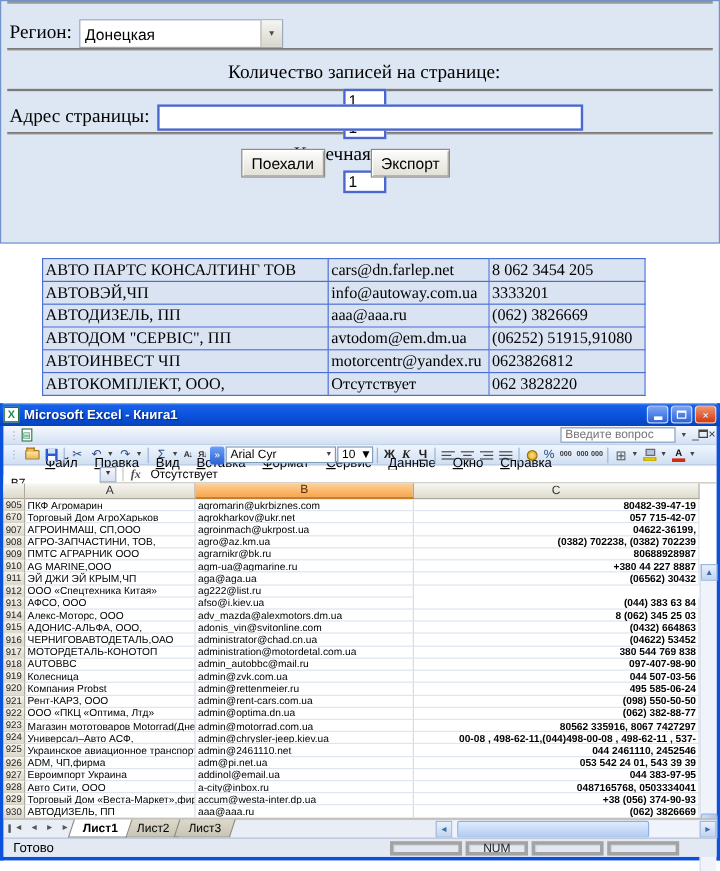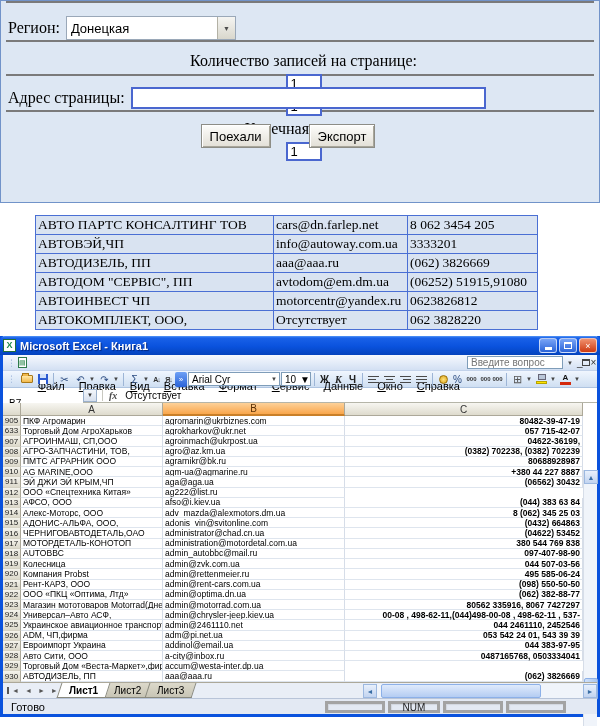--- a/index.html
+++ b/index.html
@@ -356,21 +356,21 @@
         <div class="xr">
           <span class="xg">905</span>
           <span class="xa">ПКФ Агромарин</span>
           <span class="xb">agromarin@ukrbiznes.com</span>
           <span class="xc">
             <span>80482-39-47-19</span>
           </span>
         </div>
 
         <div class="xr">
-          <span class="xg">633</span>
+          <span class="xg">670</span>
           <span class="xa">Торговый Дом АгроХарьков</span>
           <span class="xb">agrokharkov@ukr.net</span>
           <span class="xc">
             <span>057 715-42-07</span>
           </span>
         </div>
 
         <div class="xr">
           <span class="xg">907</span>
           <span class="xa">АГРОИНМАШ, СП,ООО</span>
@@ -563,20 +563,23 @@
           <span class="xb">a-city@inbox.ru</span>
           <span class="xc">
             <span>0487165768, 0503334041</span>
           </span>
         </div>
 
         <div class="xr">
           <span class="xg">929</span>
           <span class="xa">Торговый Дом «Веста-Маркет»,фирма</span>
           <span class="xb">accum@westa-inter.dp.ua</span>
+          <span class="xc">
+            <span>+38 (056) 374-90-93</span>
+          </span>
         </div>
 
         <div class="xr">
           <span class="xg">930</span>
           <span class="xa">АВТОДИЗЕЛЬ, ПП</span>
           <span class="xb">aaa@aaa.ru</span>
           <span class="xc">
             <span>(062) 3826669</span>
           </span>
         </div>

